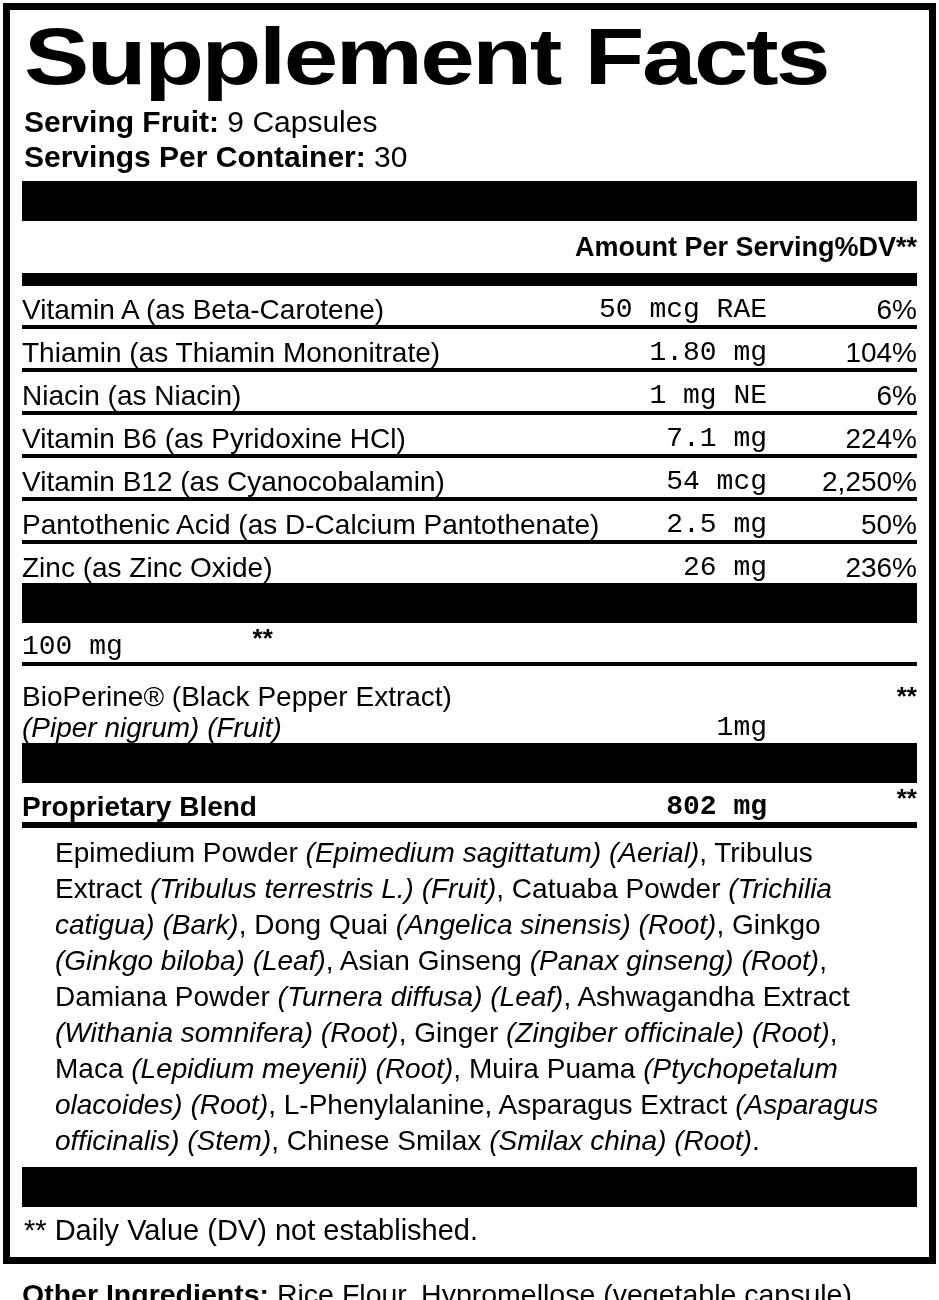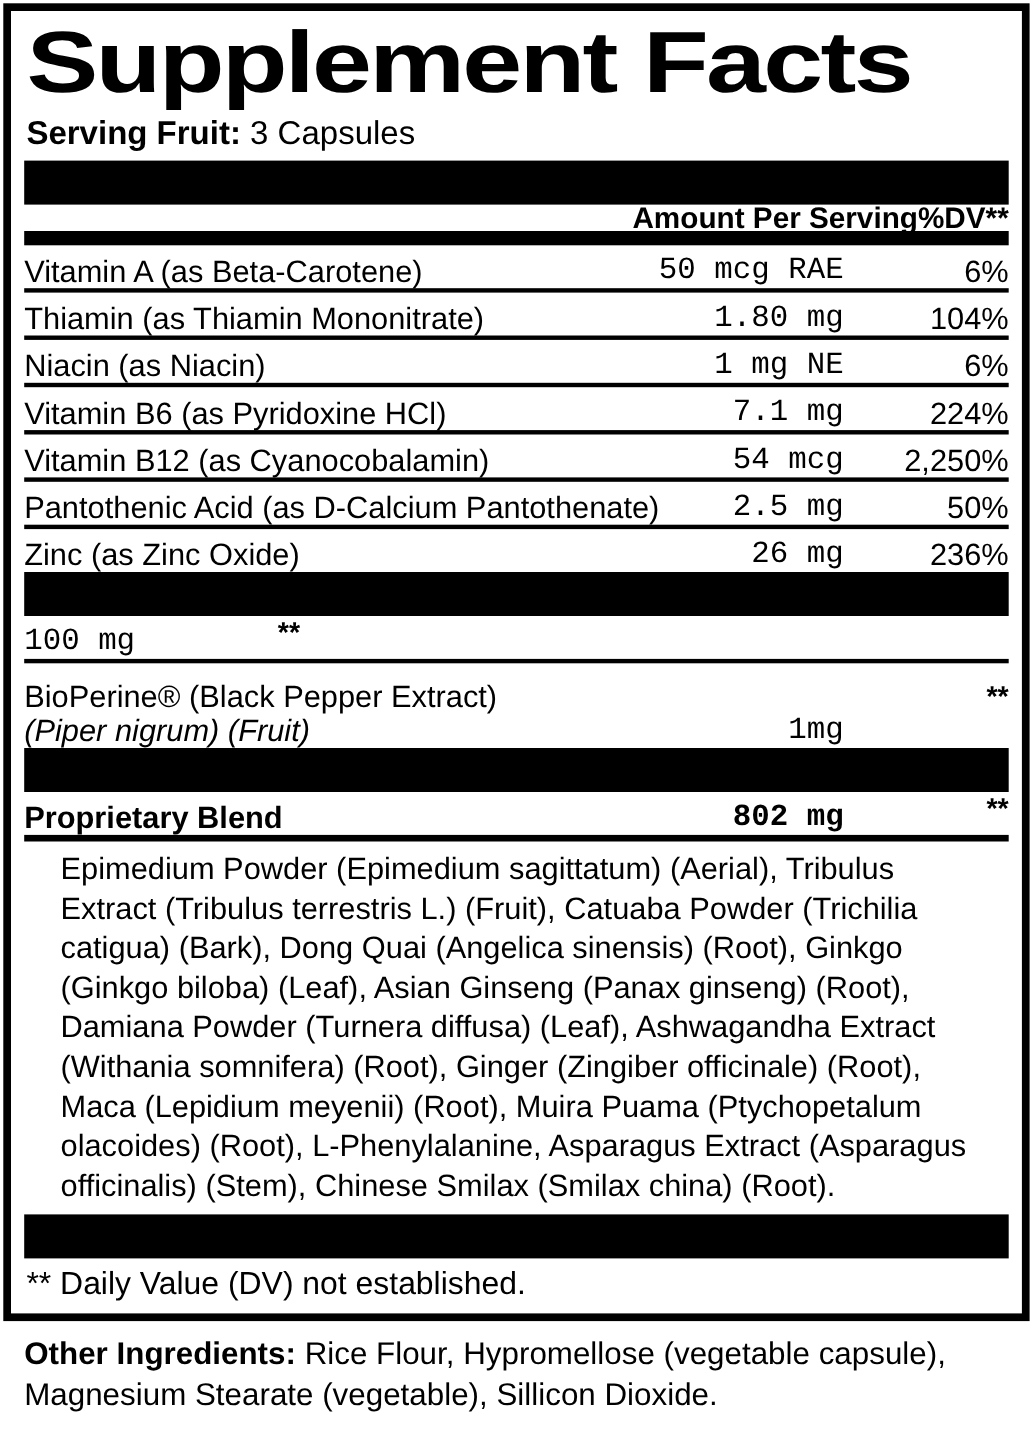--- a/index.html
+++ b/index.html
@@ -31,21 +31,21 @@
     margin-left:2px;
   }
   .serving-line .lbl{font-weight:bold;}
   .bar{background:#000;width:100%;}
   .bar-lg{height:40px;}
   .bar-sm{height:13px;}
   .bar-top{margin-top:7px;}
   .hdr-row{
     display:flex;
     align-items:center;
-    height:24px;
+    height:52px;
     font-weight:bold;
     font-size:27px;
   }
   .hdr-row .spacer{flex:1;}
   .row{
     display:flex;
     align-items:flex-end;
     min-height:39px;
     font-size:28px;
     line-height:31px;
@@ -57,21 +57,21 @@
   .row.top-align{align-items:flex-end;padding-top:15px;}
   .row .dv.ast{align-self:flex-start;font-weight:bold;font-size:26px;line-height:26px;padding-top:2px;}
   .row.bold-row .name,.row.bold-row .amount{font-weight:bold;}
   .sep{border-top:4px solid #000;height:0;}
   .sep.thick{border-top:6px solid #000;}
   .blend-text{
     margin:7px 10px 8px 33px;
     font-size:28px;
     line-height:36px;
   }
-  .blend-text .it{margin-top:46px;}
+  .blend-text .it{font-style:italic;margin-top:46px;}
   .footnote{
     font-size:29px;
     line-height:37px;
     margin:5px 0 0 2px;
   }
   .other{
     margin:12px 12px 0 22px;
     font-size:28.5px;
     line-height:37px;
   }
@@ -80,21 +80,25 @@
 </head>
 <body>
 
 <div class="label-wrap">
   <div class="facts-box">
 
     <div class="title">Supplement Facts</div>
 
     <div class="serving-line">
       <span class="lbl">Serving Fruit:</span>
-      <span>3 Capsules</span>
+      <span>9 Capsules</span>
+    </div>
+    <div class="serving-line">
+      <span class="lbl">Servings Per Container:</span>
+      <span>30</span>
     </div>
 
     <div class="bar bar-lg bar-top"></div>
 
     <div class="hdr-row">
       <span class="spacer"></span>
       <span class="amount">Amount Per Serving</span>
       <span class="dv">%DV**</span>
     </div>
 

